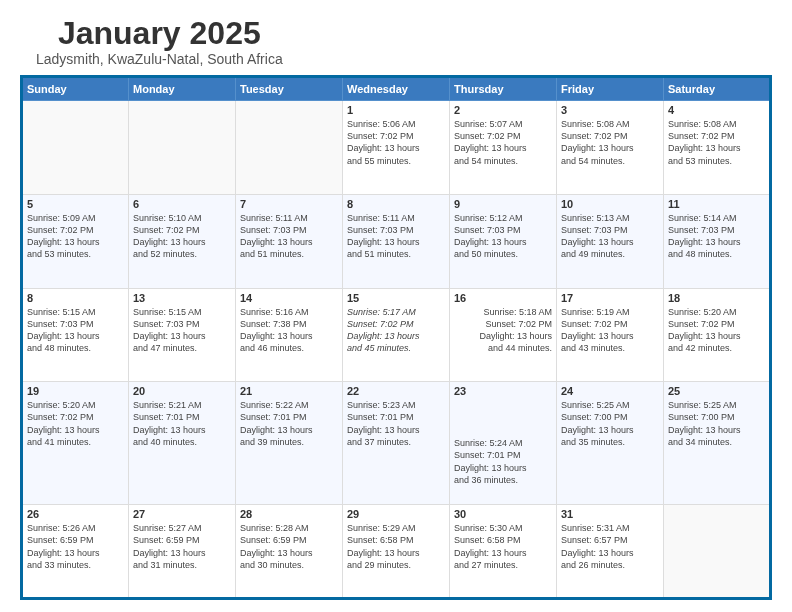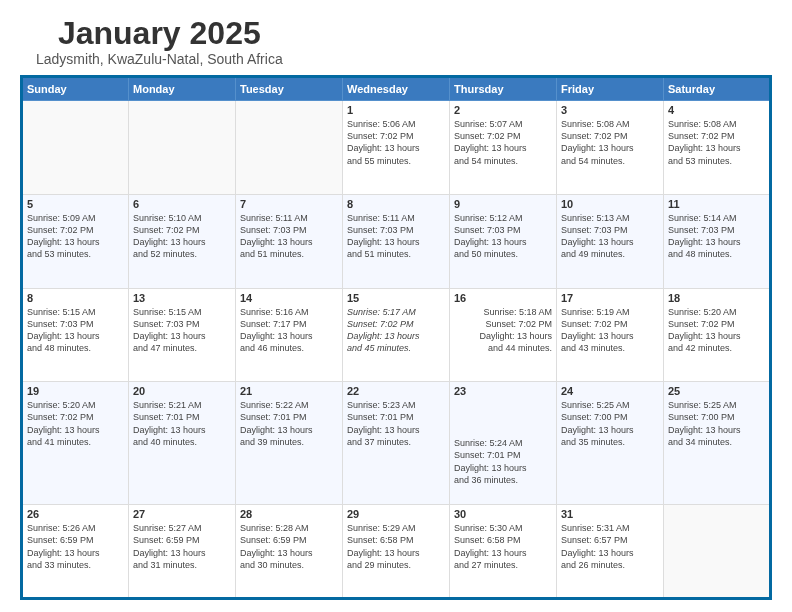--- a/index.html
+++ b/index.html
@@ -225,21 +225,21 @@
           <td>
             <span class="day-number">13</span>
             <div class="day-info" style="white-space: pre-line;">Sunrise: 5:15 AM
 Sunset: 7:03 PM
 Daylight: 13 hours
 and 47 minutes.</div>
           </td>
           <td>
             <span class="day-number">14</span>
             <div class="day-info" style="white-space: pre-line;">Sunrise: 5:16 AM
-Sunset: 7:17 PM
+Sunset: 7:38 PM
 Daylight: 13 hours
 and 46 minutes.</div>
           </td>
           <td>
             <span class="day-number">15</span>
             <div class="day-info" style="white-space: pre-line; font-style: italic;">Sunrise: 5:17 AM
 Sunset: 7:02 PM
 Daylight: 13 hours
 and 45 minutes.</div>
           </td>

